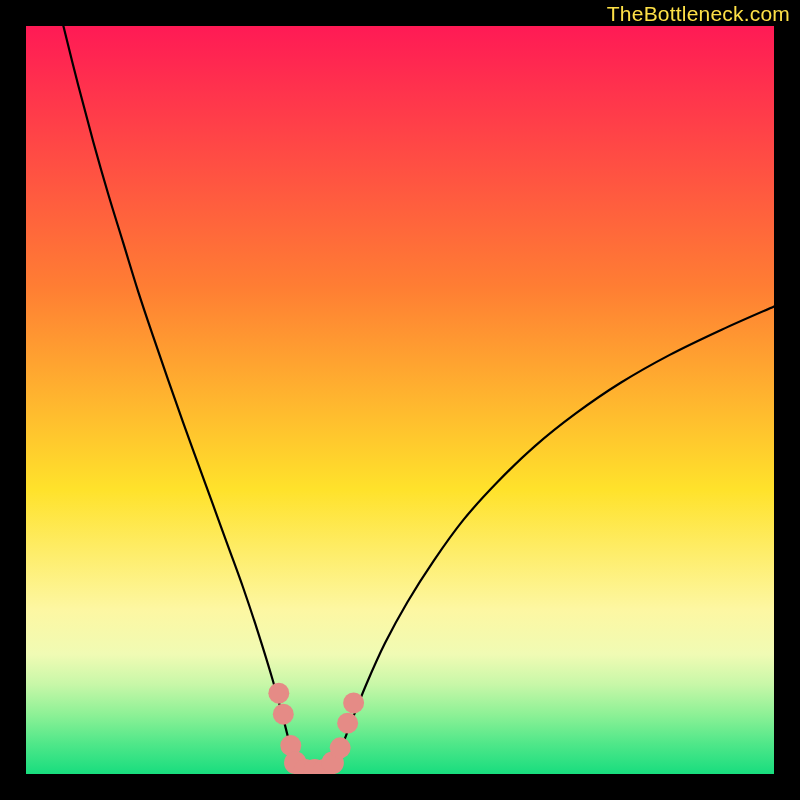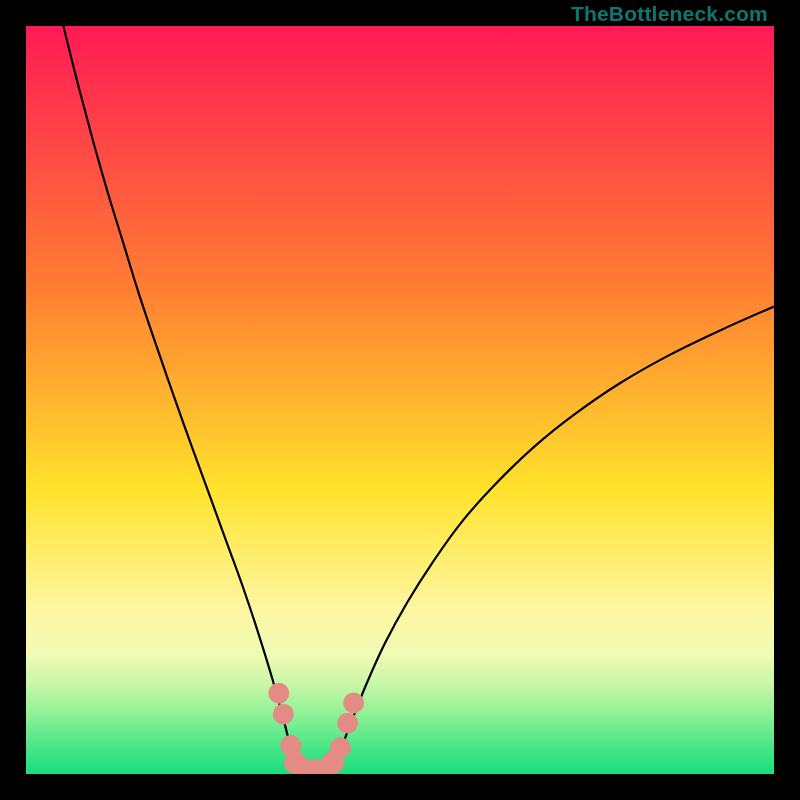--- a/index.html
+++ b/index.html
@@ -18,24 +18,24 @@
     left: 26px;
     top: 26px;
     width: 748px;
     height: 748px;
     overflow: hidden;
   }
 
   .watermark {
     position: absolute;
     top: 2px;
-    right: 32px;
-    color: #0f766e;
+    right: 10px;
+    color: #fde047;
     font-size: 21px;
-    font-weight: 700;
+    font-weight: 400;
     letter-spacing: 0.2px;
     z-index: 50;
   }
 
   svg { display: block; }
 </style>
 </head>
 <body>
 
 <div class="frame">

